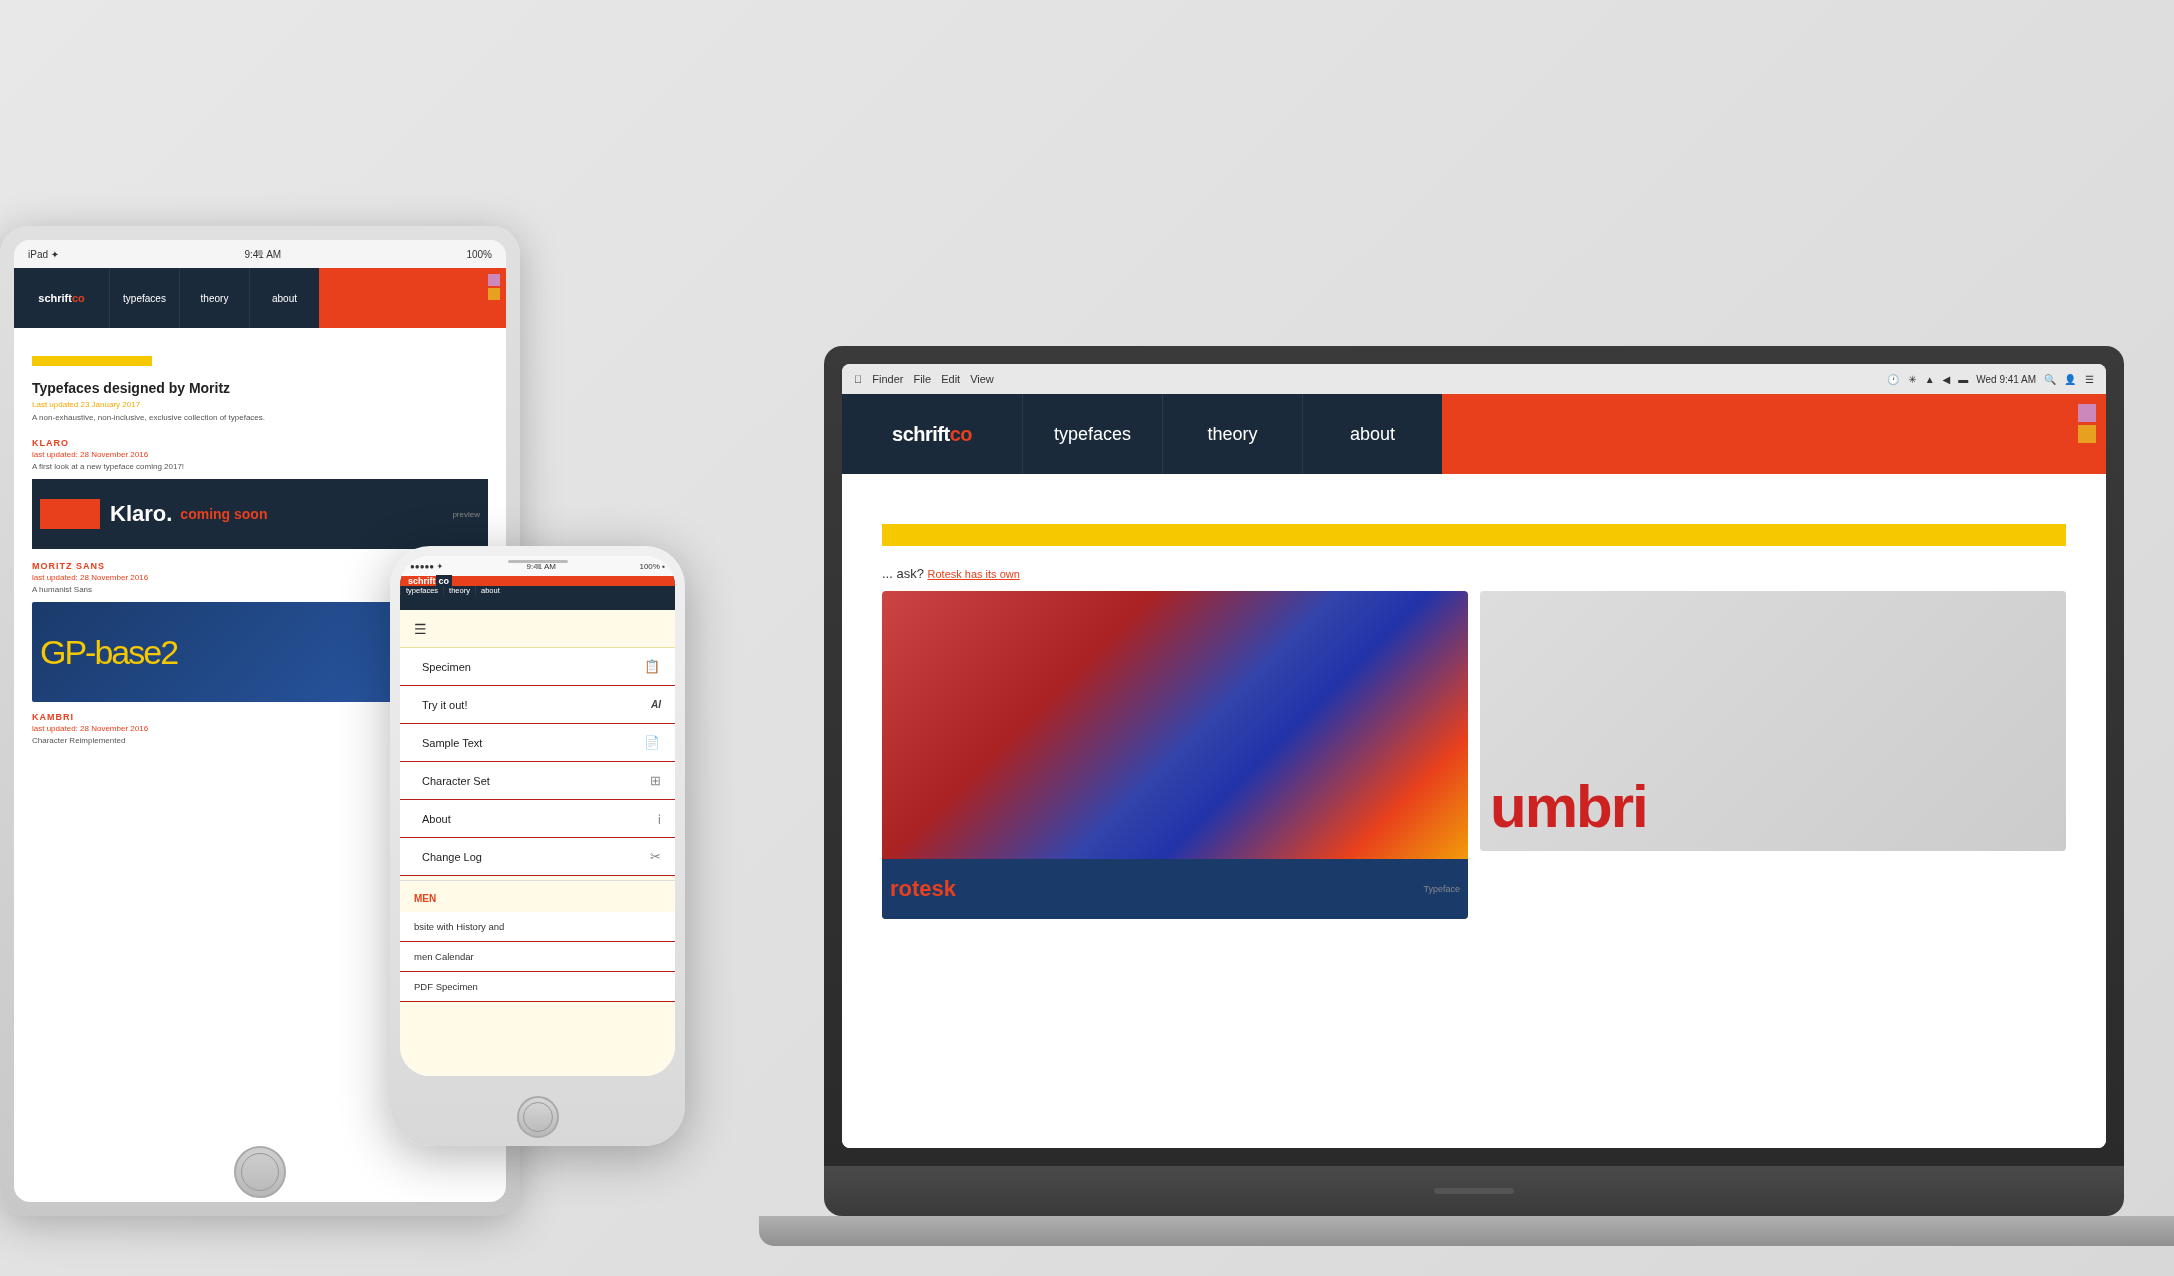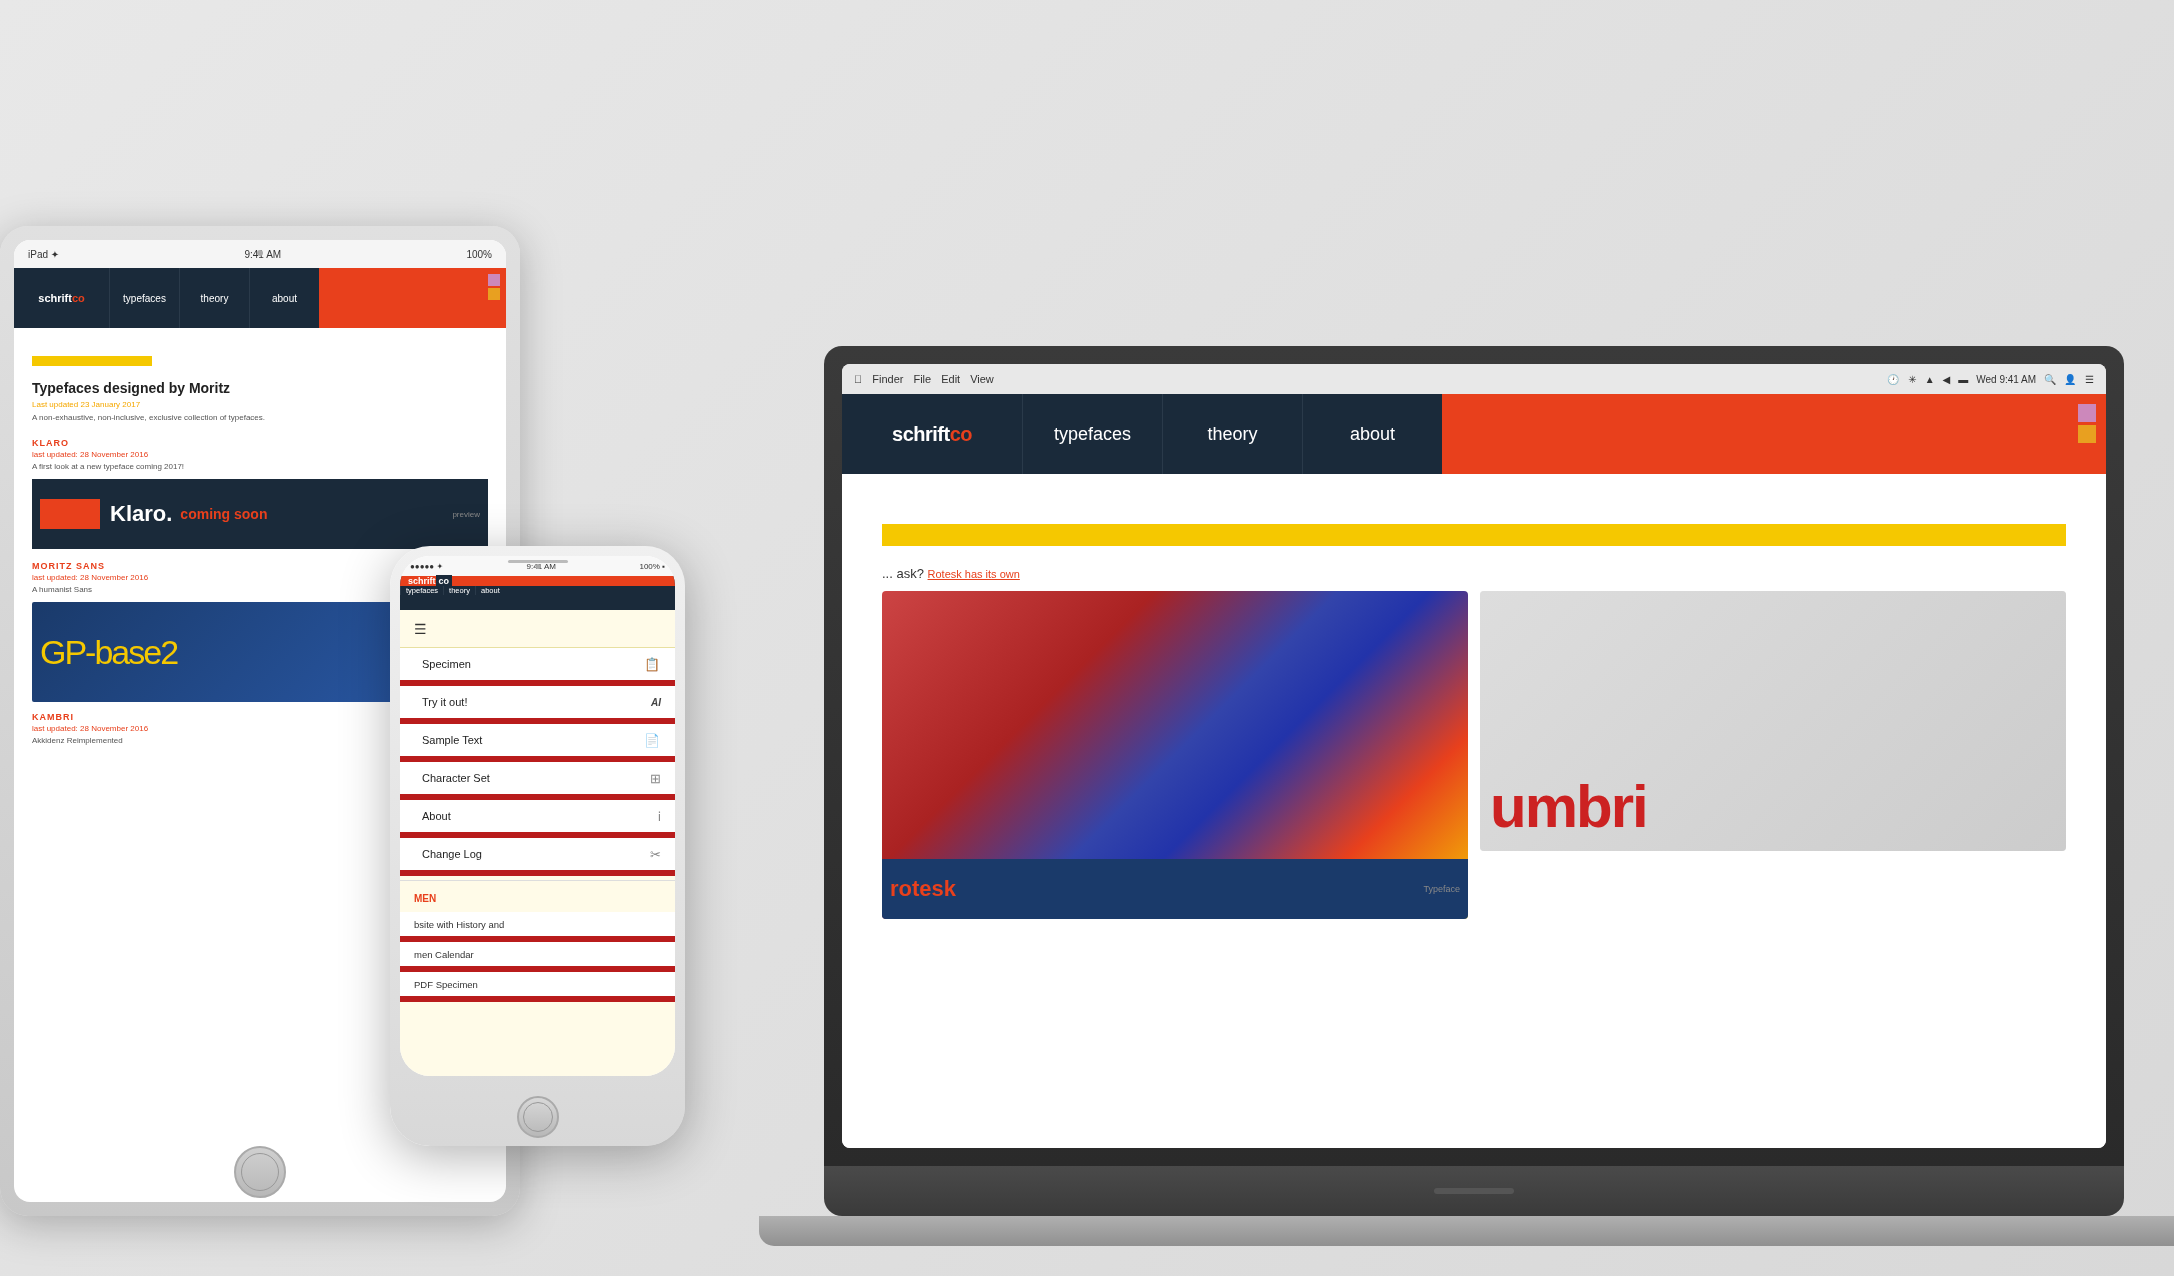--- a/index.html
+++ b/index.html
@@ -467,21 +467,21 @@
     .iphone-content {
       flex: 1;
       overflow: hidden;
       background: #fffbe8;
     }
     .iphone-menu-row {
       display: flex;
       align-items: center;
       height: 38px;
       padding: 0 14px;
-      border-bottom: 6px solid #b91c1c;
+      border-bottom: 1px solid #b91c1c;
       background: white;
     }
     .iphone-menu-row:first-child {
       background: #fffbe8;
       border-bottom: 1px solid #e8e0a0;
     }
     .iphone-hamburger {
       font-size: 14px;
       color: #333;
     }
@@ -676,21 +676,21 @@
             <div class="ipad-typeface-name">MORITZ SANS</div>
             <div class="ipad-typeface-updated">last updated: 28 November 2016</div>
             <div class="ipad-typeface-desc">A humanist Sans</div>
 
             <div class="ipad-gp-area">
               <span class="ipad-gp-text">GP-base2</span>
             </div>
 
             <div class="ipad-typeface-name">KAMBRI</div>
             <div class="ipad-typeface-updated">last updated: 28 November 2016</div>
-            <div class="ipad-typeface-desc">Akkidenz Reimplemented</div>
+            <div class="ipad-typeface-desc">Character Reimplemented</div>
           </div>
         </div>
       </div>
       <div class="ipad-home-button">
         <div class="ipad-home-inner"></div>
       </div>
     </div>
   </div>
 
   <div class="iphone">

